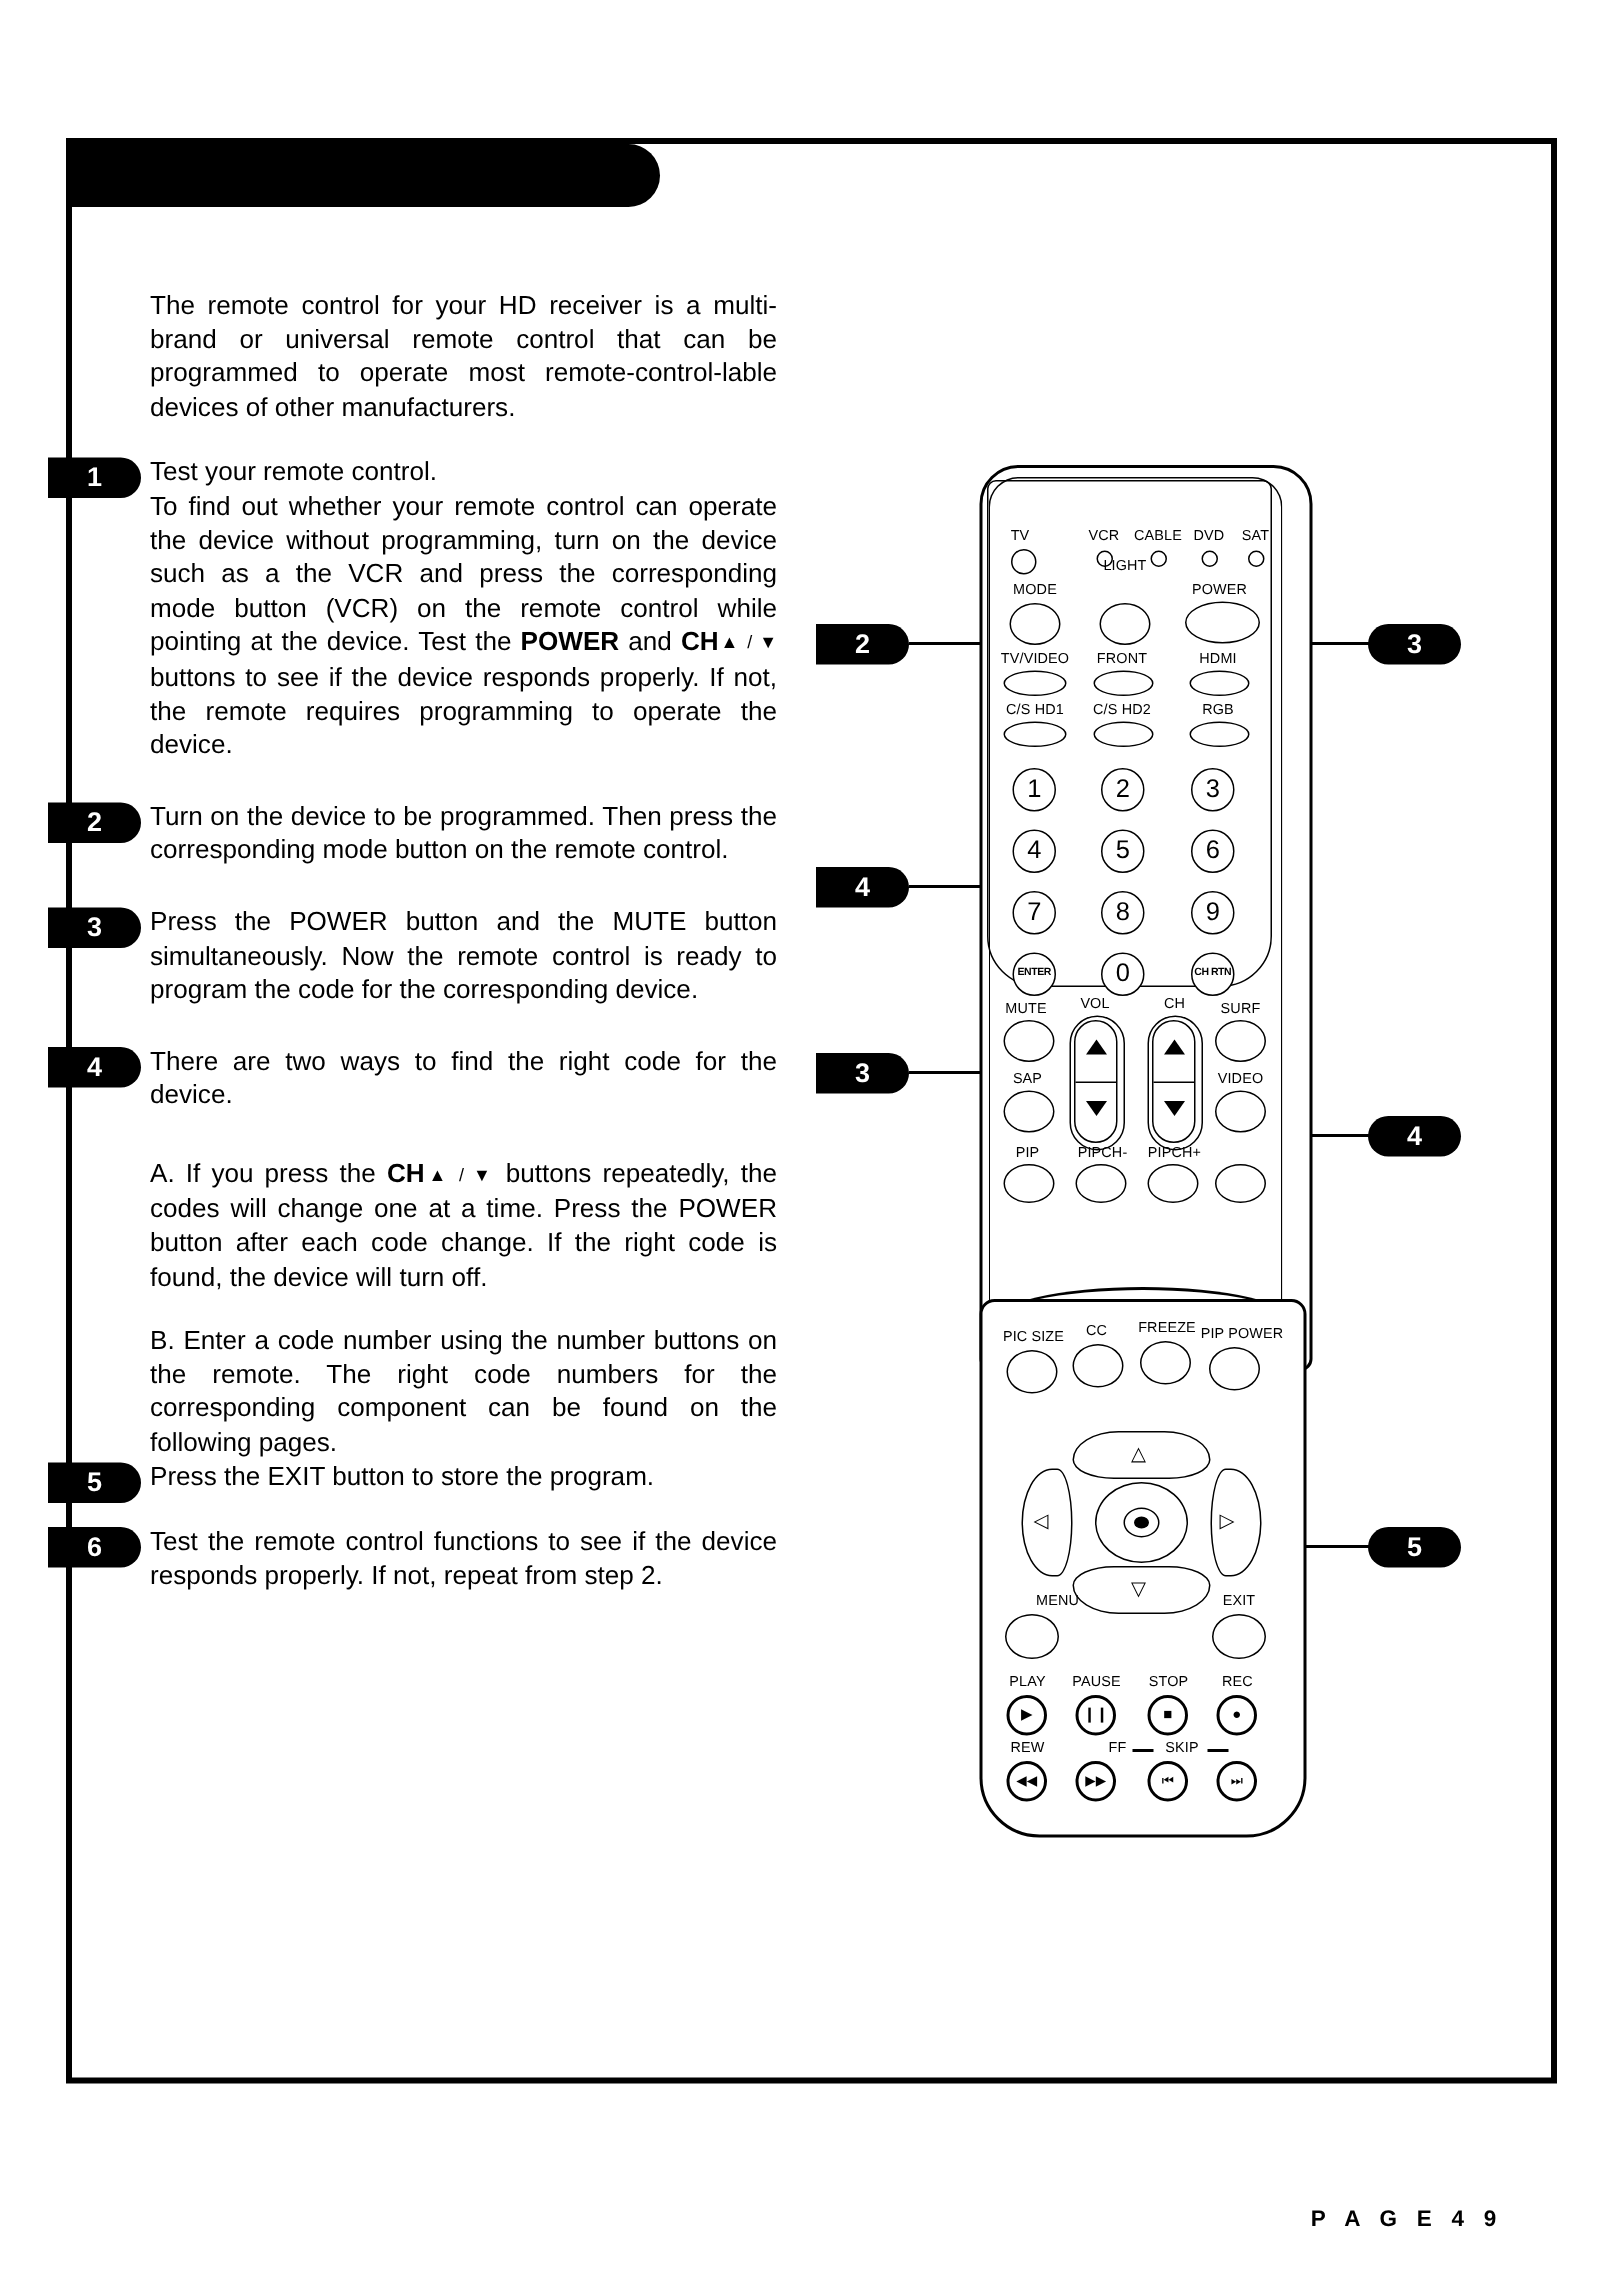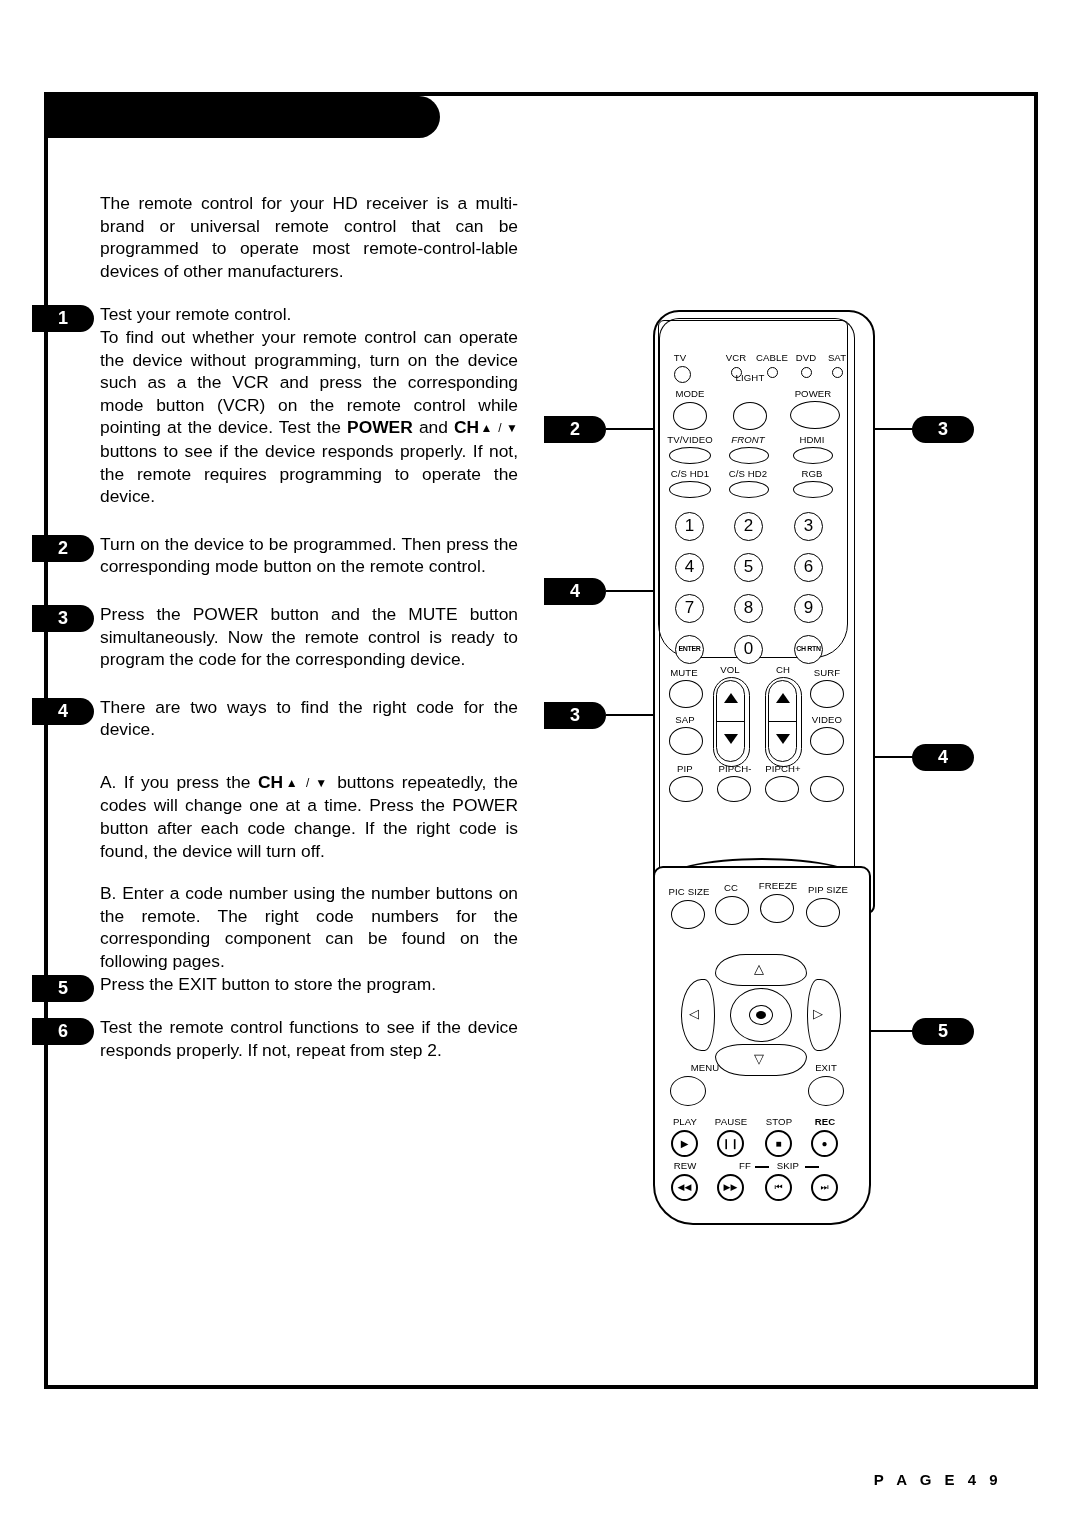--- a/index.html
+++ b/index.html
@@ -222,21 +222,21 @@
   <div class="lbl" style="left:82px;top:62px;width:46px;">LIGHT</div>
   <div class="btn-c" style="left:88px;top:92px;width:34px;height:28px;"></div>
 
   <div class="lbl" style="left:142px;top:78px;width:52px;">POWER</div>
   <div class="btn-o" style="left:148px;top:94px;width:44px;height:22px;"></div>
   <div class="btn-o" style="left:145px;top:91px;width:50px;height:28px;"></div>
 
   <div class="lbl" style="left:14px;top:124px;width:62px;">TV/VIDEO</div>
   <div class="btn-o" style="left:24px;top:137px;width:42px;height:17px;"></div>
 
-  <div class="lbl" style="left:76px;top:124px;width:54px;font-style:italic;">FRONT</div>
+  <div class="lbl" style="left:76px;top:124px;width:54px;">FRONT</div>
   <div class="btn-o" style="left:84px;top:137px;width:40px;height:17px;"></div>
 
   <div class="lbl" style="left:142px;top:124px;width:50px;">HDMI</div>
   <div class="btn-o" style="left:148px;top:137px;width:40px;height:17px;"></div>
 
   <div class="lbl" style="left:14px;top:158px;width:62px;">C/S HD1</div>
   <div class="btn-o" style="left:24px;top:171px;width:42px;height:17px;"></div>
 
   <div class="lbl" style="left:74px;top:158px;width:58px;">C/S HD2</div>
   <div class="btn-o" style="left:84px;top:171px;width:40px;height:17px;"></div>
@@ -300,21 +300,21 @@
 
   <div class="lbl" style="left:16px;top:576px;width:56px;">PIC SIZE</div>
   <div class="btn-c" style="left:26px;top:590px;width:34px;height:29px;"></div>
 
   <div class="lbl" style="left:70px;top:572px;width:32px;">CC</div>
   <div class="btn-c" style="left:70px;top:586px;width:34px;height:29px;"></div>
 
   <div class="lbl" style="left:104px;top:570px;width:58px;">FREEZE</div>
   <div class="btn-c" style="left:115px;top:584px;width:34px;height:29px;"></div>
 
-  <div class="lbl" style="left:152px;top:574px;width:62px;">PIP SIZE</div>
+  <div class="lbl" style="left:152px;top:574px;width:62px;">PIP POWER</div>
   <div class="btn-c" style="left:161px;top:588px;width:34px;height:29px;"></div>
 
   <div class="dpad">
     <div class="dp-seg dp-up"></div>
     <div class="dp-seg dp-dn"></div>
     <div class="dp-seg dp-lf"></div>
     <div class="dp-seg dp-rt"></div>
     <div class="dp-ok"></div>
     <div class="dp-ok-i"></div>
     <div class="dp-ok-d"></div>
@@ -332,21 +332,21 @@
 
   <div class="lbl" style="left:16px;top:806px;width:48px;">PLAY</div>
   <div class="tbtn" style="left:26px;top:820px;">▶</div>
 
   <div class="lbl" style="left:60px;top:806px;width:52px;">PAUSE</div>
   <div class="tbtn" style="left:72px;top:820px;">❙❙</div>
 
   <div class="lbl" style="left:110px;top:806px;width:48px;">STOP</div>
   <div class="tbtn" style="left:120px;top:820px;">■</div>
 
-  <div class="lbl" style="left:158px;top:806px;width:44px;font-weight:bold;">REC</div>
+  <div class="lbl" style="left:158px;top:806px;width:44px;">REC</div>
   <div class="tbtn" style="left:166px;top:820px;">●</div>
 
   <div class="lbl" style="left:16px;top:850px;width:48px;">REW</div>
   <div class="tbtn" style="left:26px;top:864px;font-size:9px;">◀◀</div>
 
   <div class="lbl" style="left:64px;top:850px;width:42px;text-align:right;">FF</div>
   <div class="tbtn" style="left:72px;top:864px;font-size:9px;">▶▶</div>
 
   <div class="lbl" style="left:122px;top:850px;width:42px;">SKIP</div>
   <div class="skipline" style="left:110px;top:856px;width:14px;"></div>

